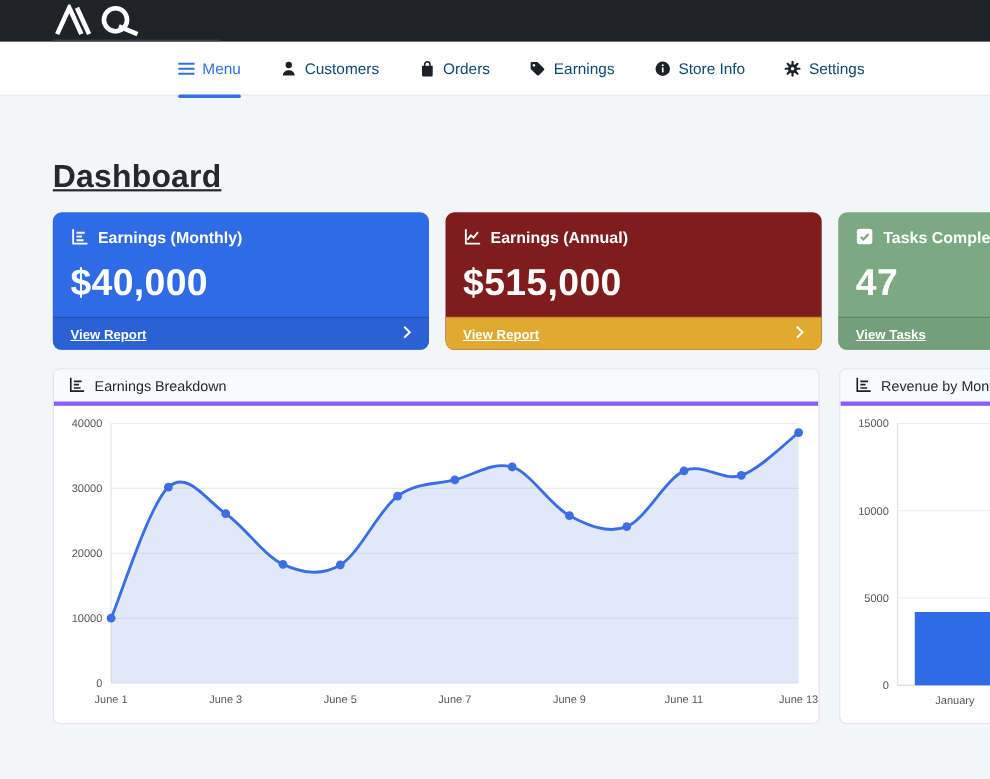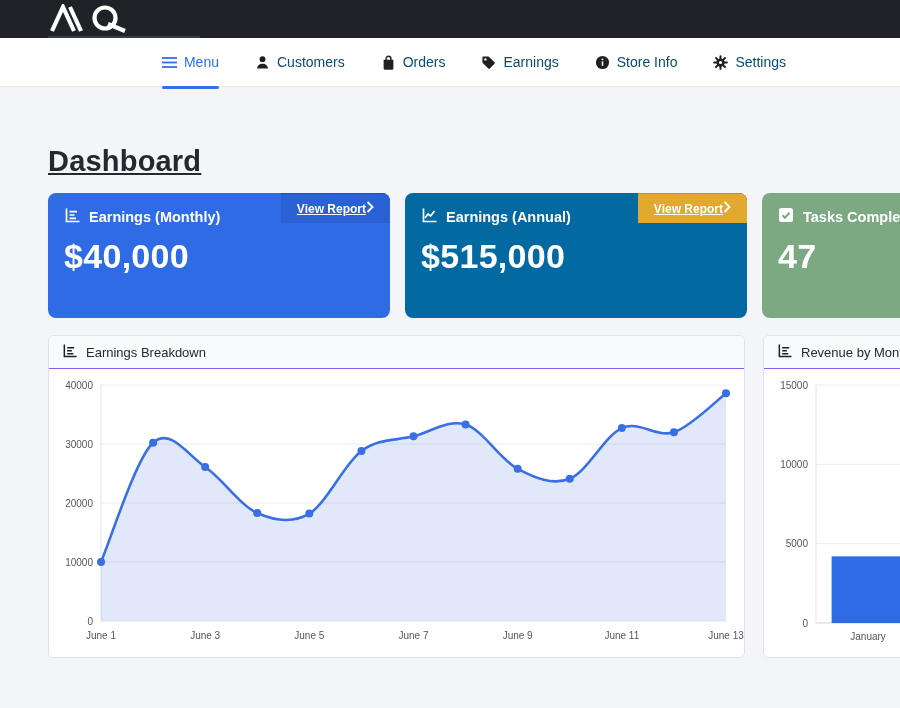--- a/index.html
+++ b/index.html
@@ -17,30 +17,30 @@
   .nav-item { position:relative; display:flex; align-items:center; gap:7px; font-size:14px; color:#0c4a6e; text-decoration:none; cursor:pointer; }
   .nav-item .nicon { display:flex; align-items:center; }
   .nav-item.active { color:#2f6fe6; }
   .nav-item.active .active-underline { position:absolute; left:0; bottom:-19px; width:100%; height:3px; background:#3173e6; border-radius:2px; }
 
   
   .content { padding:58px 0 0 48px; }
   .page-title { font-size:29px; font-weight:600; color:#24292e; margin-bottom:15px; letter-spacing:0.2px;text-decoration:underline; }
 
   .cards-row { display:flex; gap:15px; width:1056px; margin-bottom:17px; }
-  .card { width:342px; height:125px; border-radius:8px; overflow:hidden; color:#fff; display:flex; flex-direction:row; }
+  .card { width:342px; height:125px; border-radius:8px; overflow:hidden; color:#fff; display:flex; flex-direction:column; }
   .card-body { flex:1; padding:14px 16px 0 16px; }
   .card-title { display:flex; align-items:center; gap:9px; font-size:14.5px; font-weight:700; }
   .card-value { font-size:34px; font-weight:700; margin-top:11px; letter-spacing:0.3px; }
   .card-footer { display:flex; align-items:center; justify-content:space-between; height:30px; padding:0 16px; font-size:12px; font-weight:700; color:#fff; border-top:1px solid rgba(0,0,0,0.14); cursor:pointer; text-decoration:none; }
   .card-footer .link-text { text-decoration:underline; }
 
   .panels-row { display:flex; gap:18px; width:1412px; }
   .panel { width:697px; background:#fff; border:1px solid #dfe2e7; border-radius:6px; overflow:hidden; }
-  .panel-header { height:33px; display:flex; align-items:center; gap:9px; padding:0 13px; background:#f9fafb; border-bottom:1px solid #8b5cf6; font-size:13px; color:#24292e; }
+  .panel-header { height:33px; display:flex; align-items:center; gap:9px; padding:0 13px; background:#f9fafb; border-bottom:4px solid #8b5cf6; font-size:13px; color:#24292e; }
   .panel-body { height:288px; background:#fff; }
   svg text { font-family:"Liberation Sans", sans-serif; }
 </style>
 </head>
 <body>
 
 <div class="viewport">
 
   <header class="topbar">
     <a class="logo" aria-label="AQ">
@@ -149,21 +149,21 @@
         <a class="card-footer" style="background: rgb(42, 97, 212);">
           <span class="link-text">View Report</span>
           <span>
             <svg width="8" height="12" viewBox="0 0 8 12" fill="none" stroke="#ffffff" stroke-width="1.8">
                 <path d="M1.5 1l5 5-5 5"></path>
               </svg>
           </span>
         </a>
       </div>
 
-      <div class="card" style="background: #0369a1;">
+      <div class="card" style="background: #7f1d1d;">
         <div class="card-body">
           <div class="card-title">
             <span>
               <svg width="16" height="16" viewBox="0 0 16 16" fill="none" stroke="#ffffff" stroke-width="1.7">
                   <path d="M2.5 1.5v13h13"></path>
                   <path d="M4 11l3-4 2.5 2 4-5"></path>
                 </svg>
             </span>
             <span>Earnings (Annual)</span>
           </div>

